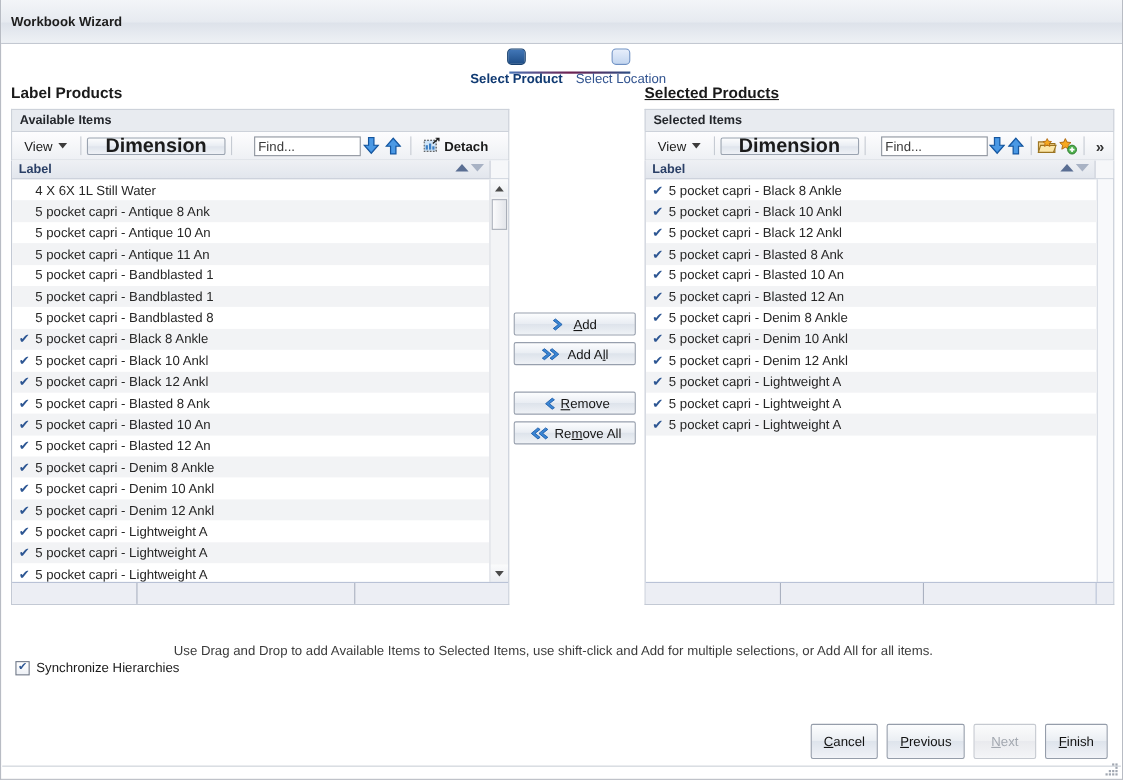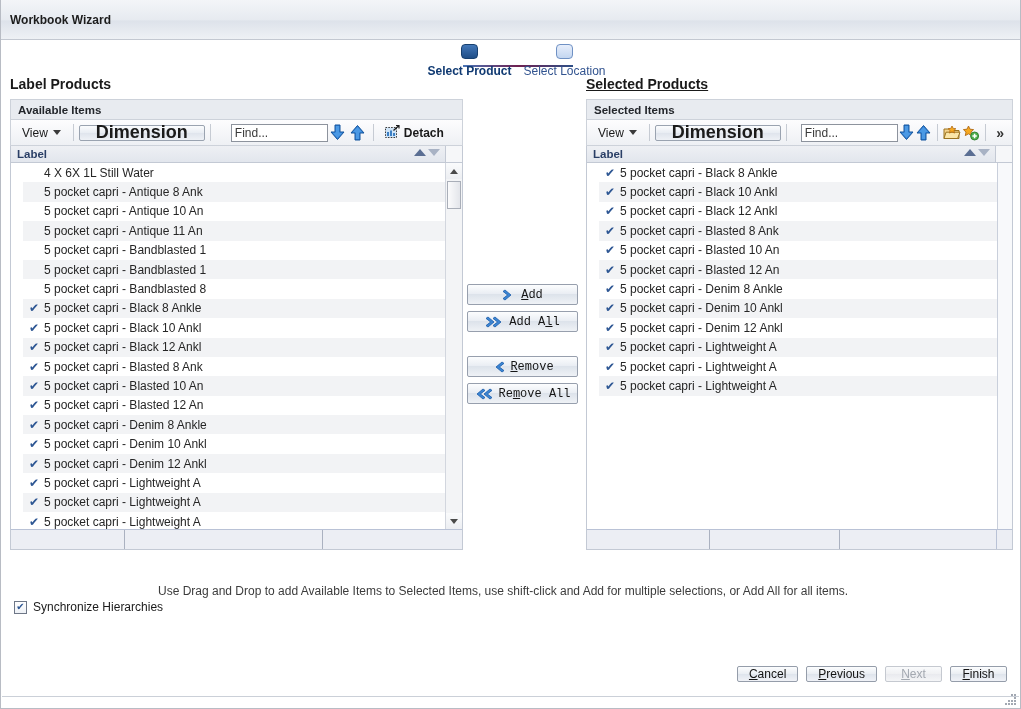--- a/index.html
+++ b/index.html
@@ -209,21 +209,20 @@
     position: absolute; right: 0; top: 0; bottom: 0;
     width: 16px;
     background: #f6f7f9;
     border-left: 1px solid #c3c9d4;
   }
   .rows-wrap {
     flex: 1;
     display: flex;
     overflow: hidden;
     position: relative;
-    margin-left: 12px;
   }
   .rows {
     flex: 1;
     overflow: hidden;
   }
   .row {
     height: 19.4px;
     box-sizing: border-box;
     display: flex; align-items: center;
     font-size: 12px; color: #262626;
@@ -288,21 +287,20 @@
   .mbtn {
     height: 21px;
     box-sizing: border-box;
     background: linear-gradient(to bottom, #fcfdfe 0%, #e9edf3 48%, #dde3eb 50%, #eff2f6 100%);
     border: 1px solid #979fad;
     border-radius: 2px;
     display: flex; align-items: center; justify-content: center;
     gap: 5px;
     font-size: 12px; color: #161616;
     cursor: default;
-    font-family: Liberation Mono, monospace;
   }
   .mbtn .lab u { text-decoration: underline; }
 
   
   .hint {
     position: absolute; left: 157px; top: 584px;
     font-size: 12px; color: #3c3c3c;
   }
   .synccb {
     position: absolute; left: 13px; top: 600px;
@@ -323,21 +321,21 @@
   .footer {
     position: absolute;
     left: 0; right: 0; top: 658px;
     height: 32px;
     display: flex; justify-content: flex-end; align-items: center;
     gap: 8px;
     padding-right: 13px;
   }
   .fbtn {
     min-width: 57px;
-    height: 16px;
+    height: 32px;
     box-sizing: border-box;
     padding: 0 11px;
     background: linear-gradient(to bottom, #fcfdfe 0%, #eaeef3 48%, #dee4ec 50%, #f0f2f7 100%);
     border: 1px solid #959daa;
     border-radius: 2px;
     display: flex; align-items: center; justify-content: center;
     font-size: 12px; color: #131313;
     cursor: default;
   }
   .fbtn.disabled {

